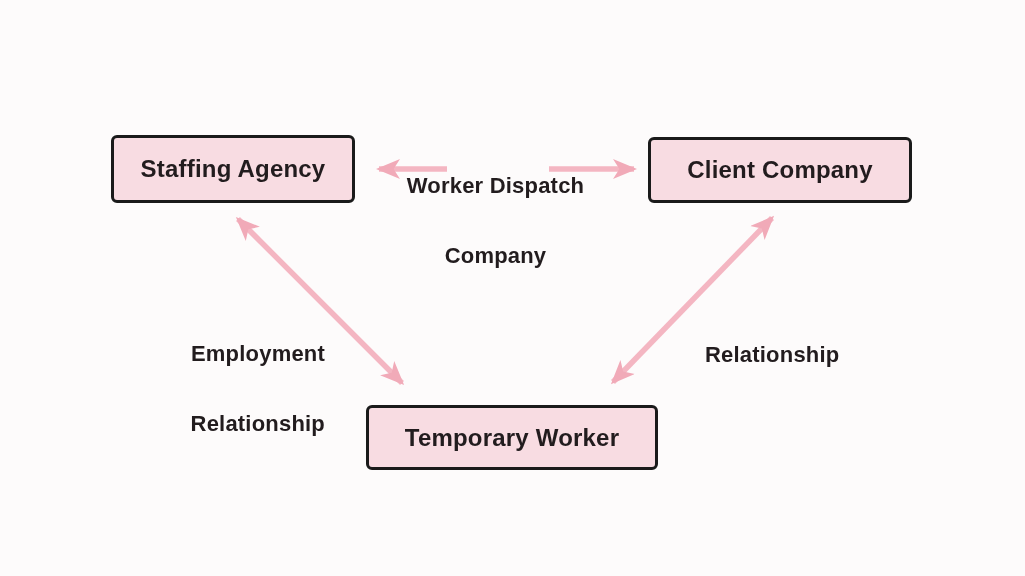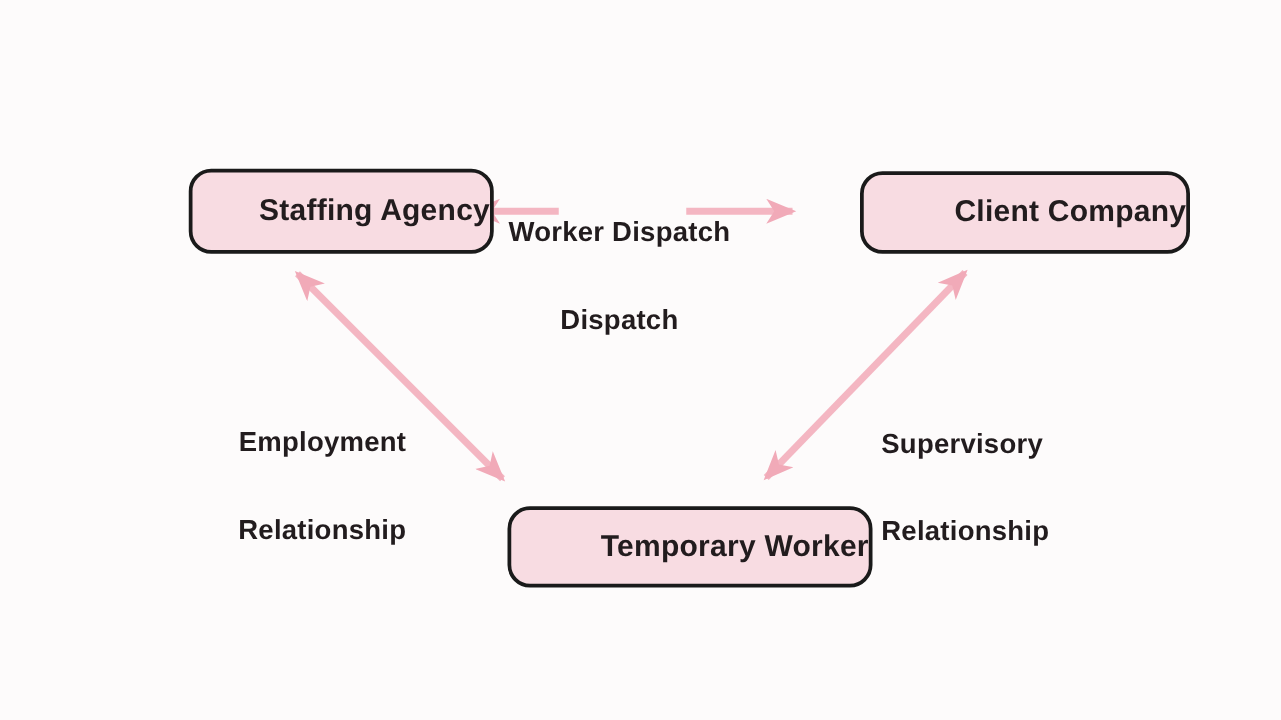--- a/index.html
+++ b/index.html
@@ -33,31 +33,30 @@
     stroke: var(--arrow);
     stroke-width: 5.5;
   }
   .arrows-layer .head {
     fill: var(--arrowhead);
   }
   .node {
     position: absolute;
     display: flex;
     align-items: center;
-    justify-content: flex-end;
+    justify-content: center;
     background: var(--node-fill);
     border: 3px solid var(--node-border);
-    border-radius: 18px;
+    border-radius: 6px;
     box-sizing: border-box;
     font-size: 24px;
     font-weight: 600;
     color: var(--text);
     letter-spacing: 0.2px;
     white-space: nowrap;
-    margin-left: 40px;
   }
   .node-staffing  { left: 111px; top: 135px; width: 244px; height: 68px; }
   .node-client    { left: 648px; top: 137px; width: 264px; height: 66px; }
   .node-temporary { left: 366px; top: 405px; width: 292px; height: 65px; }
   .edge-label {
     position: absolute;
     font-size: 22px;
     font-weight: 600;
     color: var(--text);
     line-height: 26px;
@@ -95,26 +94,25 @@
   <div class="node node-temporary">
     <span>Temporary Worker</span>
   </div>
 
   <div class="node node-client">
     <span>Client Company</span>
   </div>
 
   <div class="edge-label label-dispatch">
     <span>Worker Dispatch</span>
-    <span>Dispatch</span>
+    <span>Company</span>
   </div>
 
   <div class="edge-label label-employment">
     <span>Employment</span>
     <span>Relationship</span>
   </div>
 
   <div class="edge-label label-supervisory">
-    <span>Supervisory</span>
     <span>Relationship</span>
   </div>
 
 </div>
 
 </body></html>

